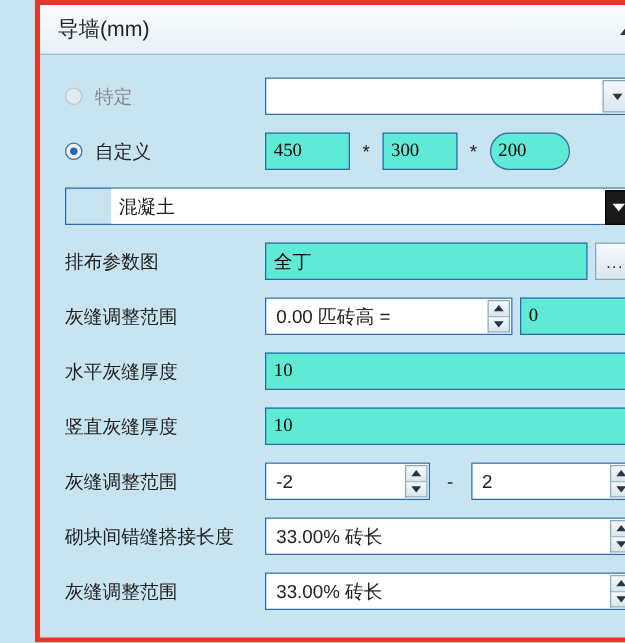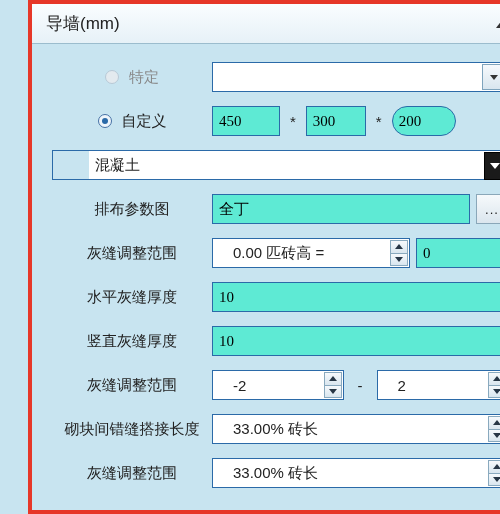--- a/index.html
+++ b/index.html
@@ -27,21 +27,21 @@
     display: inline-block; width: 0; height: 0;
     border-left: 7px solid transparent;
     border-right: 7px solid transparent;
     border-bottom: 9px solid #333;
   }
   .body { padding: 18px 16px 8px 20px; }
   .row {
     display: flex; align-items: center;
     margin-bottom: 14px;
   }
-  .label-col { width: 160px; flex: 0 0 160px; display:flex; align-items:center;justify-content:center; }
+  .label-col { width: 160px; flex: 0 0 160px; display:flex; align-items:center; }
   .field-col { flex: 1; display: flex; align-items: center; gap: 6px; }
   .radio {
     display:inline-block; width:14px; height:14px; border-radius:50%;
     border:1px solid #4671a5; margin-right:10px; background:#eef5fb;
     position:relative;
   }
   .radio.disabled { border-color:#b8c9d6; background:#e3eaef; }
   .radio.sel::after {
     content:""; position:absolute; left:3px; top:3px; width:6px; height:6px;
     border-radius:50%; background:#2b6aa8;
@@ -65,21 +65,21 @@
   }
   .dd-btn .tri {
     width:0;height:0;border-left:4px solid transparent;border-right:4px solid transparent;
     border-top:5px solid #333;
   }
   .dd-btn.dark { background:#1a1a1a; border:1px solid #000; height:28px; top:1px; right:1px; width:22px;}
   .dd-btn.dark .tri { border-top-color:#fff; border-left-width:5px; border-right-width:5px; border-top-width:6px;}
   .spin {
     height:30px; border:1px solid #2b6aa8; background:#fff;
     display:flex; align-items:center; position:relative;
-    padding-left:20px; padding-right:22px;
+    padding-left:8px; padding-right:22px;
   }
   .spin .arrows {
     position:absolute; right:1px; top:1px; bottom:1px; width:18px;
     display:flex; flex-direction:column;
   }
   .spin .arrows div {
     flex:1; background:linear-gradient(#f6f9fc,#d9e6ef);
     border:1px solid #89a9be; display:flex; align-items:center; justify-content:center;
   }
   .spin .arrows div + div { border-top:none; }

